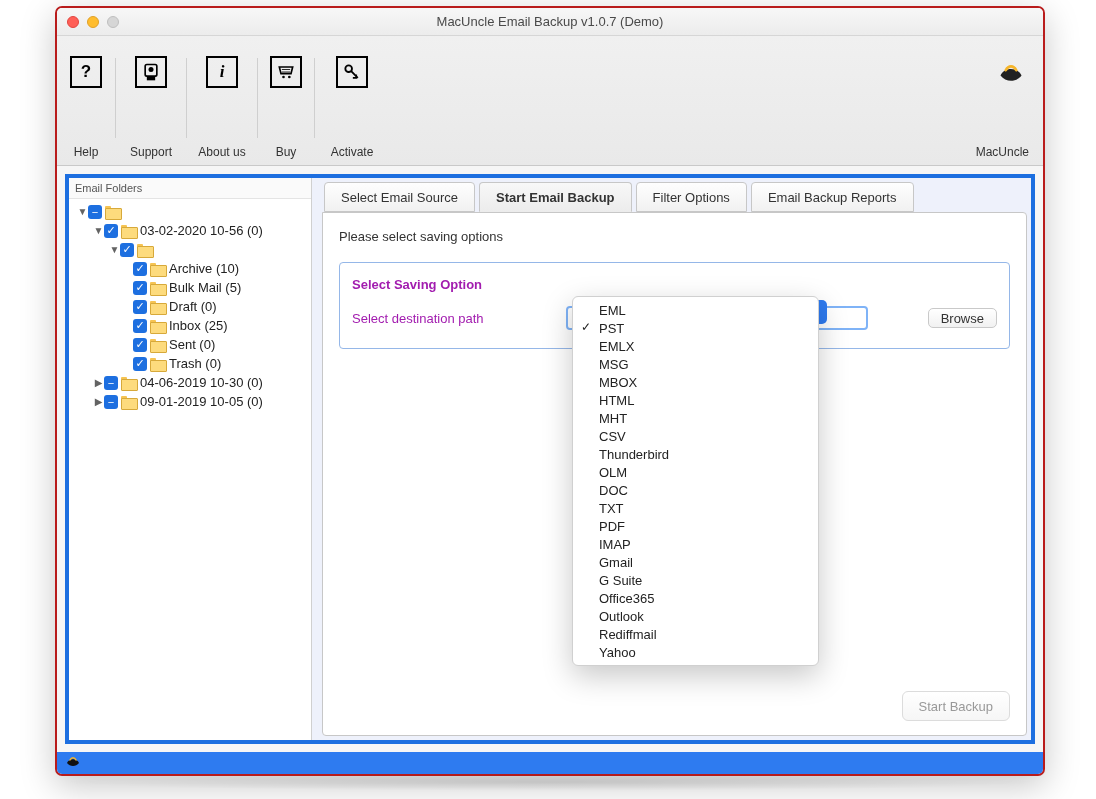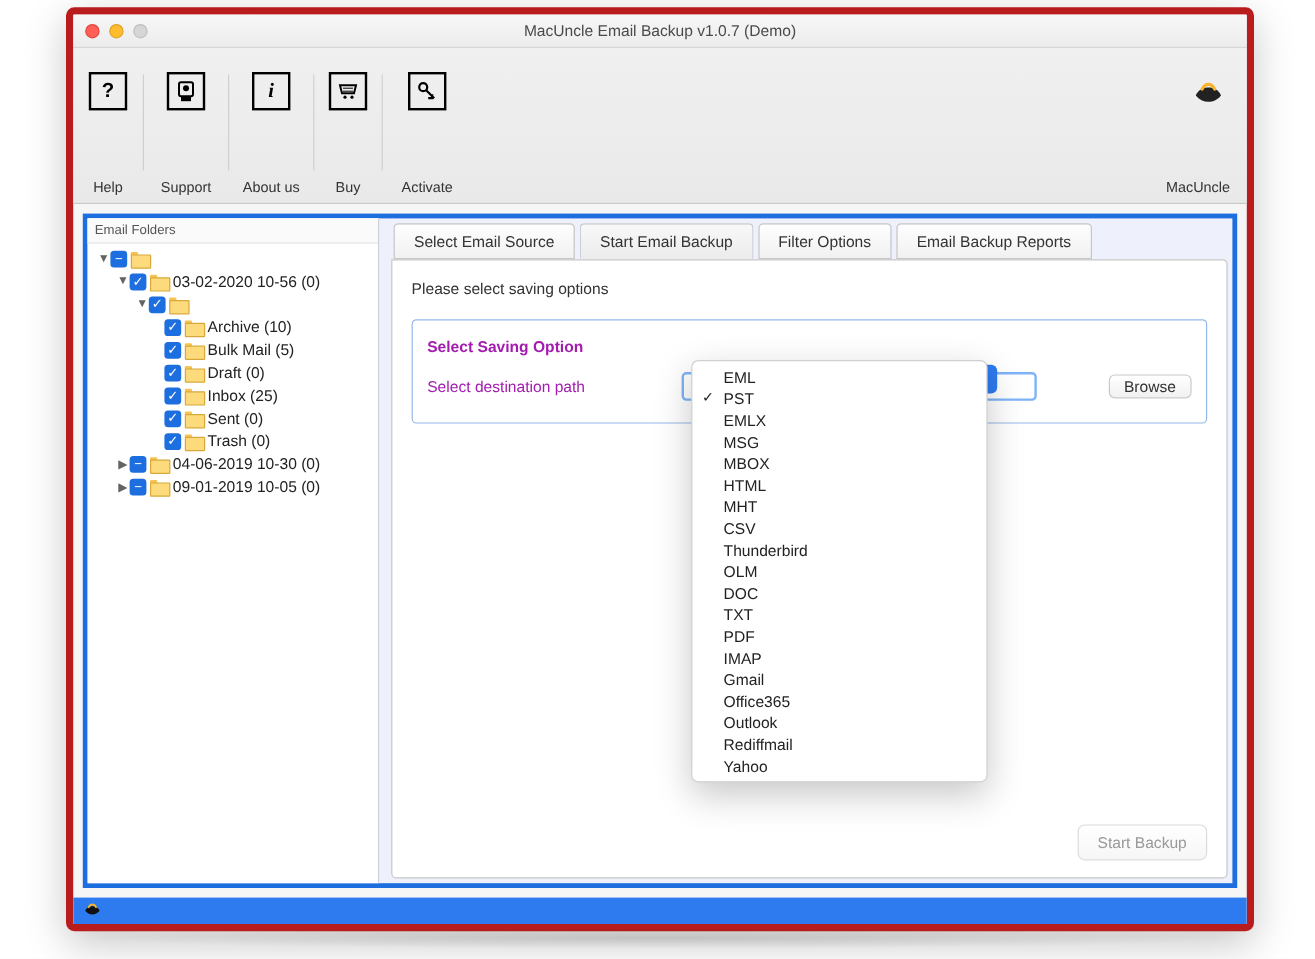--- a/index.html
+++ b/index.html
@@ -1,17 +1,17 @@
 <!DOCTYPE html>
 <html><head>
 <meta charset="utf-8">
 <style>
   * { box-sizing: border-box; margin: 0; padding: 0; font-family: -apple-system, "Helvetica Neue", Arial, sans-serif; }
   body { background: #fff; width: 1096px; height: 799px; position: relative; }
-  .window { position: absolute; left: 55px; top: 6px; width: 990px; height: 770px; background: #f6f6f6; border: 6px solid #b91c1c; border-radius: 7px; box-shadow: 0 10px 35px rgba(0,0,0,0.22); overflow: hidden; }
+  .window { position: absolute; left: 55px; top: 6px; width: 990px; height: 770px; background: #f6f6f6; border: 2px solid #b91c1c; border-radius: 7px; box-shadow: 0 10px 35px rgba(0,0,0,0.22); overflow: hidden; }
   .titlebar { height: 28px; background: linear-gradient(to bottom, #f7f7f7, #ececec); border-bottom: 1px solid #d6d6d6; display: flex; align-items: center; position: relative; }
   .traffic { display: flex; gap: 8px; padding-left: 10px; }
   .dot { width: 12px; height: 12px; border-radius: 50%; }
   .dot.red { background: #ff5f57; border: 0.5px solid #e24640; }
   .dot.yellow { background: #ffbd2e; border: 0.5px solid #e1a128; }
   .dot.gray { background: #d6d6d6; border: 0.5px solid #bfbfbf; }
   .title { position: absolute; left: 0; right: 0; text-align: center; font-size: 13px; color: #4a4a4a; }
   .toolbar { height: 130px; background: linear-gradient(to bottom, #f0f0f0, #e9e9e9); border-bottom: 1px solid #c9c9c9; display: flex; align-items: flex-end; position: relative; }
   .tool-btn-wrap { display: flex; flex-direction: column; align-items: center; height: 100%; justify-content: space-between; padding-top: 20px; padding-bottom: 6px; }
   .tool-btn-wrap .icon-box { width: 32px; height: 32px; border: 2.5px solid #000; display: flex; align-items: center; justify-content: center; font-size: 17px; font-weight: bold; color: #000; }
@@ -32,21 +32,21 @@
   .sq { width: 14px; height: 14px; border-radius: 3px; display: inline-flex; align-items: center; justify-content: center; font-size: 11px; margin-right: 3px; }
   .sq.minus { background: #1d6fe0; color: #fff; }
   .sq.check { background: #1d6fe0; color: #fff; }
   .folder-ico { width: 15px; height: 12px; margin-right: 4px; position: relative; }
   .folder-ico::before { content:""; position:absolute; left:0; top:0; width:6px; height:3px; background:#f6c453; border-radius:1px 1px 0 0;}
   .folder-ico::after { content:""; position:absolute; left:0; top:2px; width:15px; height:10px; background:#fddb7d; border:0.5px solid #d7a93a; border-radius:1px;}
   .blur { filter: blur(3px); color:#999; }
   .main { position: absolute; left: 253px; top: 4px; right: 4px; bottom: 4px; }
   .tabs { display: flex; height: 30px; gap: 4px; padding-left: 2px; }
   .tab { padding: 0 16px; font-size: 13px; display: flex; align-items: center; border: 1px solid #c7c7c7; border-radius: 4px 4px 0 0; background: linear-gradient(to bottom,#fefefe,#f1f1f1); color: #333; cursor: default; }
-  .tab.active { background: linear-gradient(to bottom,#f8f8f8,#ececec); font-weight: 400; border-bottom-color: #ececec; }
+  .tab.active { background: linear-gradient(to bottom,#f8f8f8,#ececec); font-weight: 700; border-bottom-color: #ececec; }
   .tab-panel { background: #fff; border: 1px solid #c7c7c7; border-radius: 0 4px 4px 4px; height: calc(100% - 30px); padding: 16px; position: relative; }
   .instr { font-size: 13px; color: #333; margin-bottom: 18px; }
   .options-box { border: 1px solid #95b7e8; border-radius: 4px; padding: 14px 12px 18px; position: relative; }
   .opt-row { display: flex; align-items: center; margin-bottom: 14px; }
   .opt-label { width: 178px; font-size: 13px; font-weight: 600; color: #a21caf; }
   .opt-label.normal { font-weight: 400; }
   .dest-input { width: 330px; height: 24px; border: 2px solid #7fb3f7; border-radius: 4px; background: #fff; margin-left: 52px; }
   .browse-btn { margin-left: 60px; height: 20px; padding: 0 12px; font-size: 13px; border: 1px solid #c9c9c9; border-radius: 5px; background: linear-gradient(to bottom,#fff,#f1f1f1); color:#333; }
   .select-edge { position: absolute; left: 752px; top: 292px; width: 18px; height: 24px; background: #2e7bf0; border-radius: 0 5px 5px 0; pointer-events: none; }
   .dropdown { position: absolute; left: 515px; top: 288px; width: 247px; background: #fff; border: 1px solid #d0d0d0; border-radius: 6px; box-shadow: 0 10px 30px rgba(0,0,0,0.22); padding: 4px 0; z-index: 50; }
@@ -226,20 +226,21 @@
       <div class="dd-item">HTML</div>
       <div class="dd-item">MHT</div>
       <div class="dd-item">CSV</div>
       <div class="dd-item">Thunderbird</div>
       <div class="dd-item">OLM</div>
       <div class="dd-item">DOC</div>
       <div class="dd-item">TXT</div>
       <div class="dd-item">PDF</div>
       <div class="dd-item">IMAP</div>
       <div class="dd-item">Gmail</div>
+      <div class="dd-item">G Suite</div>
       <div class="dd-item">Office365</div>
       <div class="dd-item">Outlook</div>
       <div class="dd-item">Rediffmail</div>
       <div class="dd-item">Yahoo</div>
     </div>
 
   <div class="statusbar">
     <span>
       <svg viewBox="0 0 32 32">
           <path d="M4 20c4-10 20-10 24 0-6 8-18 8-24 0z" fill="#111"></path>

